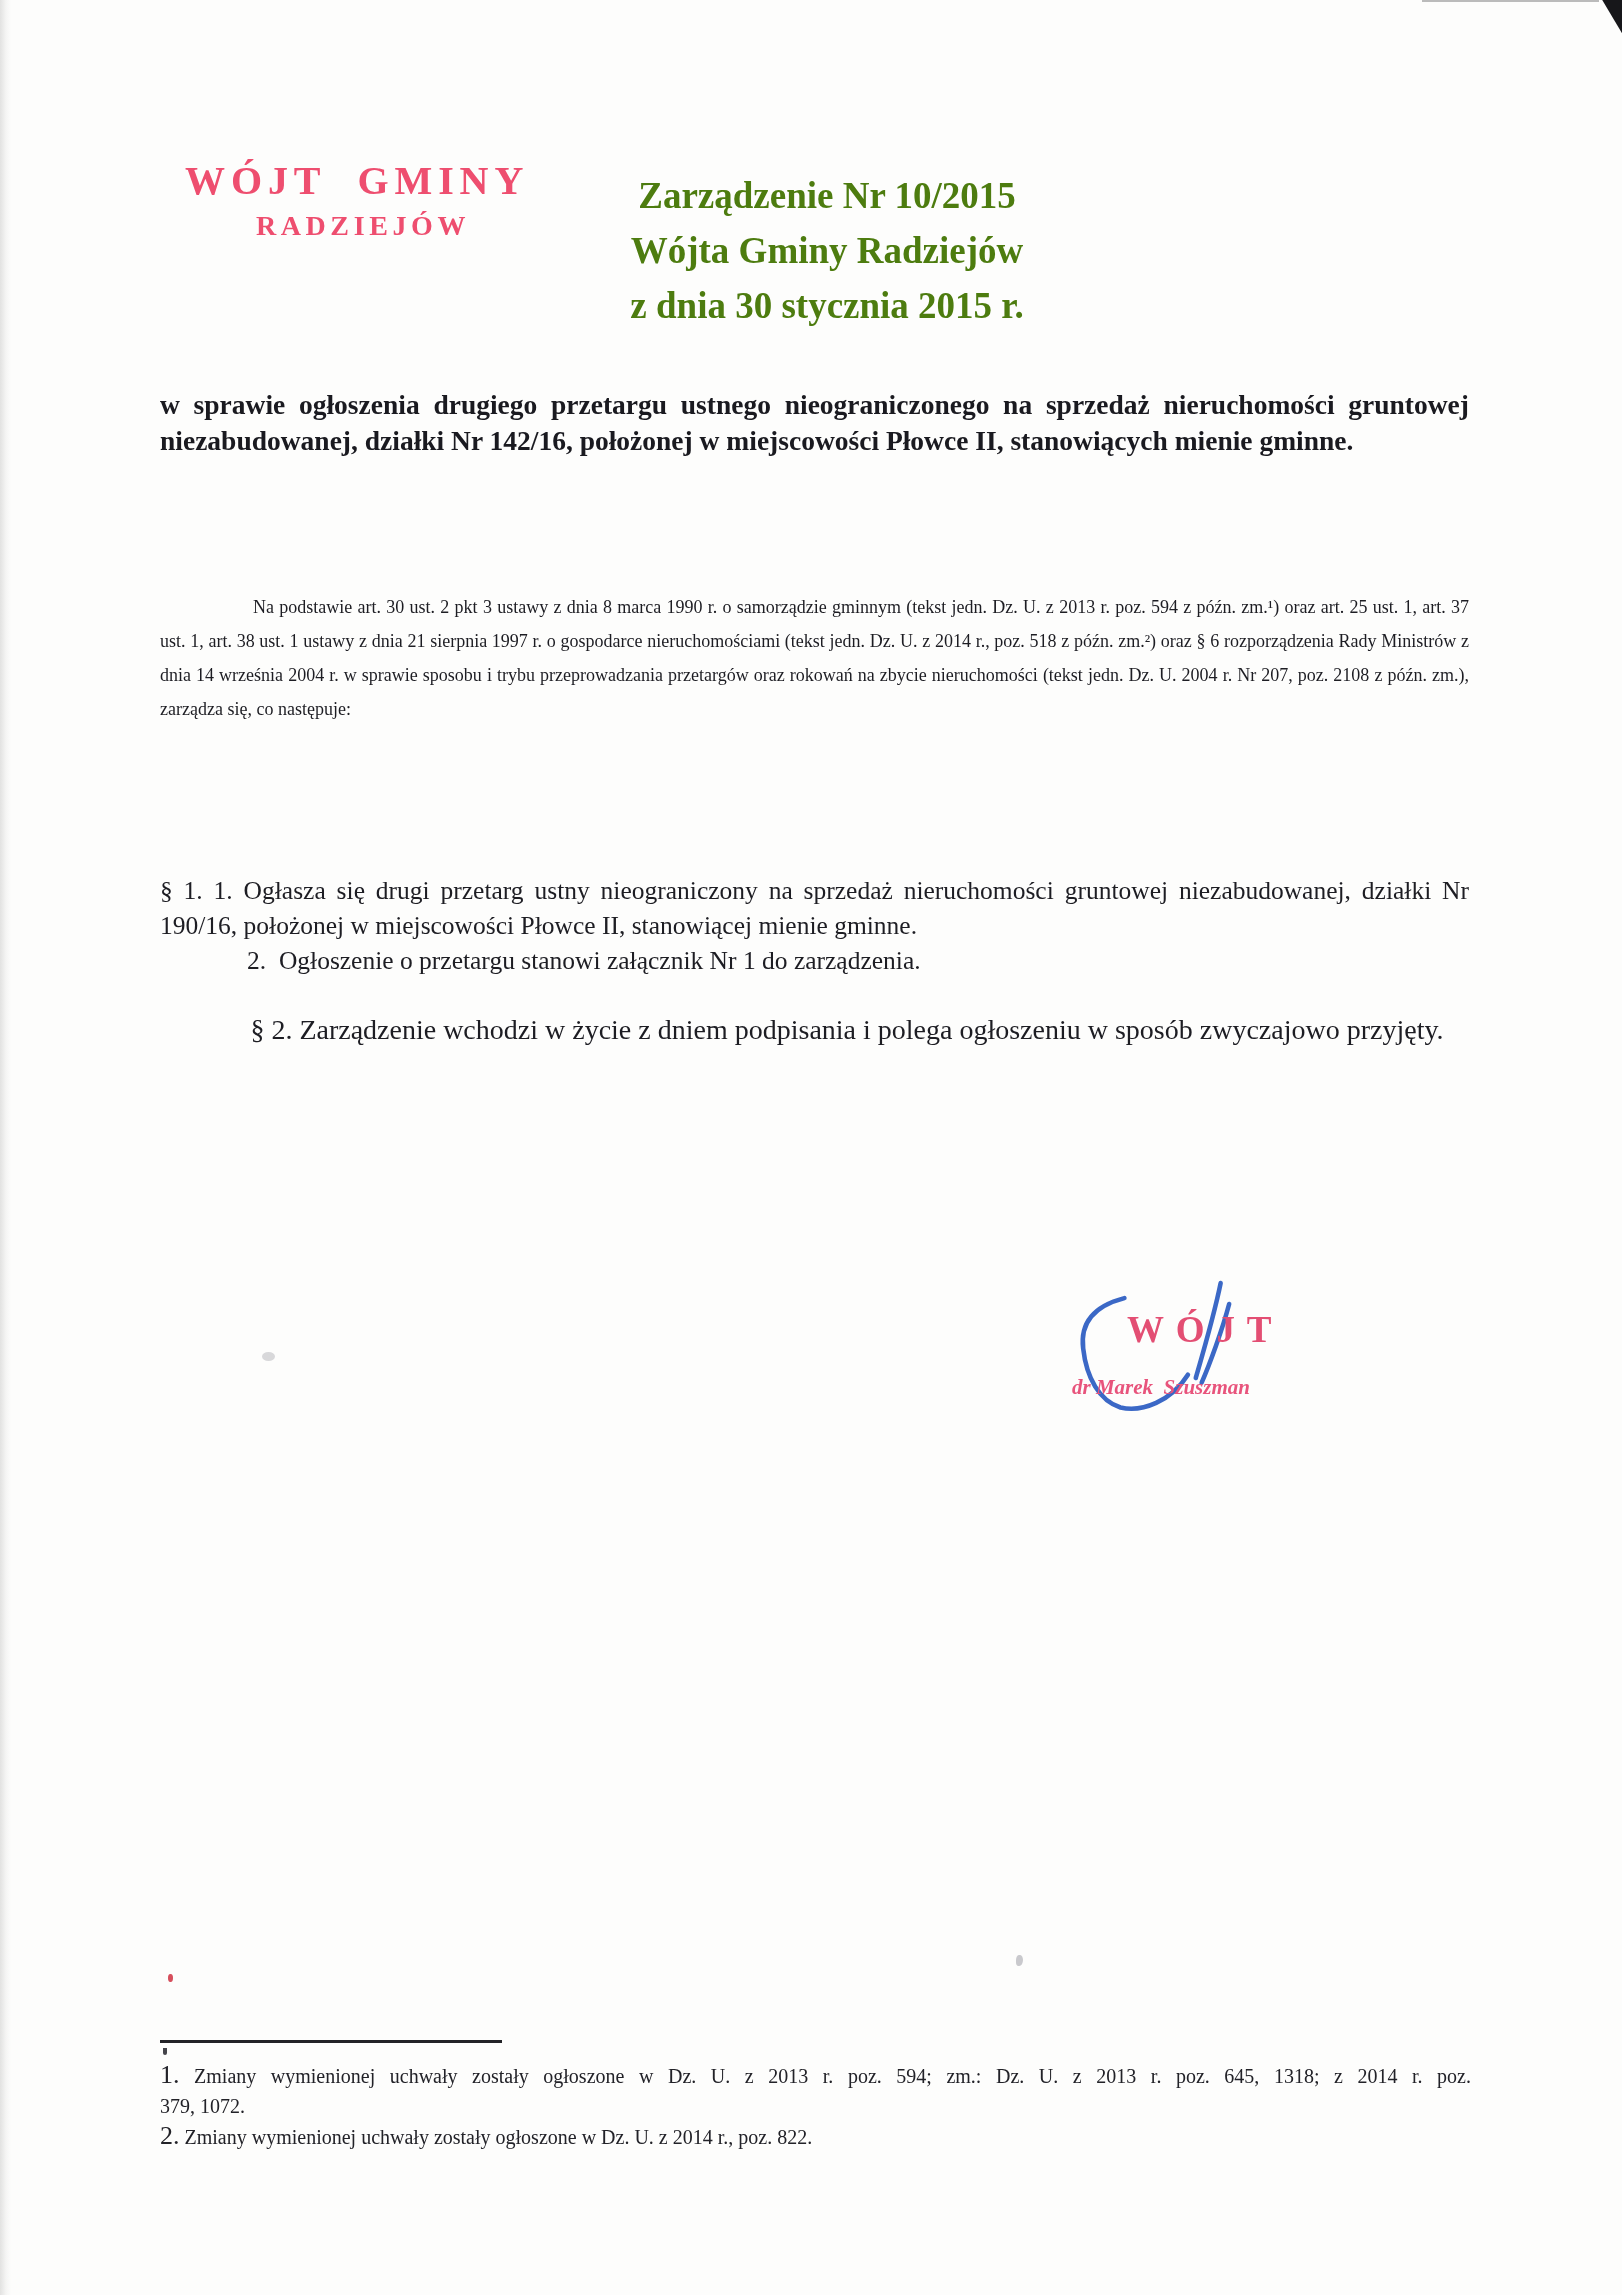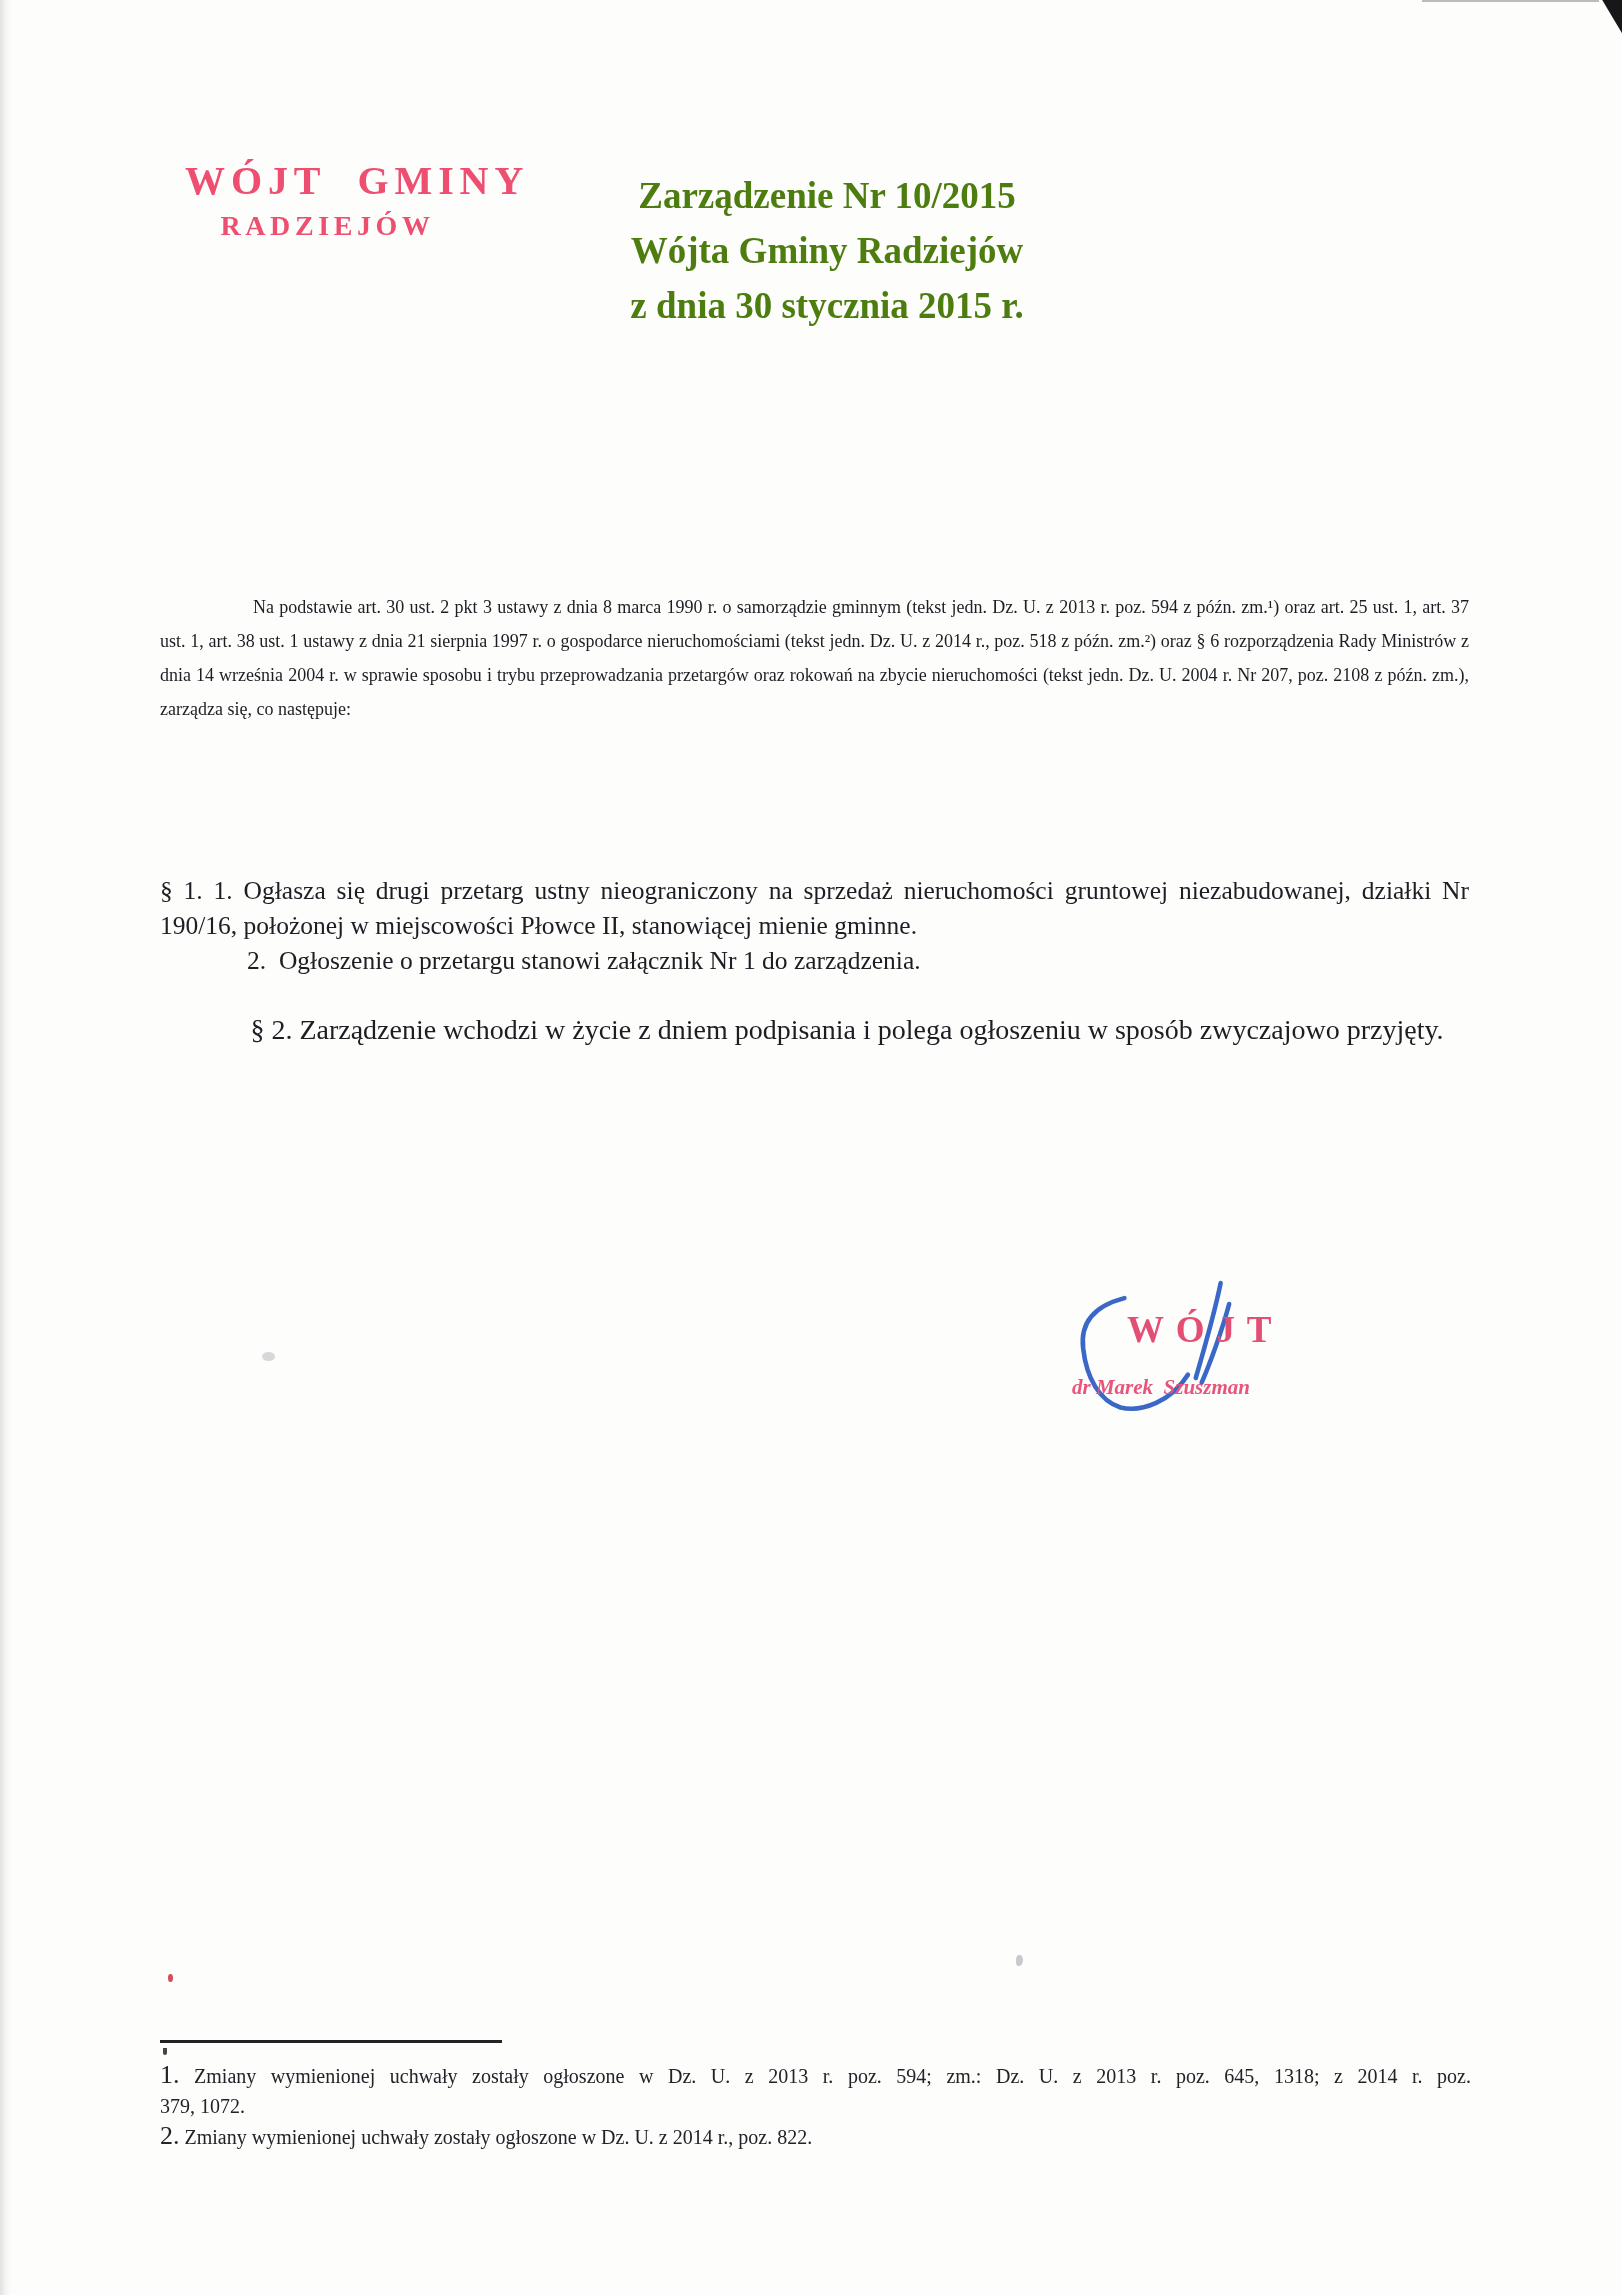--- a/index.html
+++ b/index.html
@@ -20,21 +20,21 @@
     clip-path:polygon(100% 0,12% 0,100% 100%);}
   .scan-topline{top:0;right:23.6px;width:177px;height:2px;background:#8f8f8f;opacity:.6;}
   .speck-gray{left:262px;top:1352px;width:13px;height:9.2px;background:#d8d8da;border-radius:50%;}
   .speck-gray2{left:1016px;top:1955px;width:6.5px;height:10.5px;background:#c9c9cd;border-radius:50% 50% 60% 40%;}
   .speck-red{left:168px;top:1974px;width:4.6px;height:7.9px;background:#cc2233;border-radius:50%;opacity:.8;}
 
   
   .issuer-stamp{left:185px;top:161px;width:285px;text-align:center;
     color:#ee4e6f;font-weight:700;line-height:1;}
   .issuer-line1{font-size:40px;letter-spacing:5.9px;white-space:pre;}
-  .issuer-line2{font-size:28px;letter-spacing:4.6px;margin-top:11px;}
+  .issuer-line2{font-size:28px;letter-spacing:4.6px;margin-top:11px;text-align:right;}
 
   
   .doc-title{left:567px;top:168px;width:520px;text-align:center;
     font-weight:700;font-size:37px;line-height:55px;color:#4d7c0f;}
 
   
   .subject{left:160px;top:387px;width:1309px;
     font-size:27.5px;font-weight:700;line-height:36px;text-align:justify;color:#1a1a20;}
 
   
@@ -79,20 +79,21 @@
     <div class="issuer-line1">WÓJT  GMINY</div>
     <div class="issuer-line2">RADZIEJÓW</div>
   </div>
 
   <div class="abs doc-title">
     <div>Zarządzenie Nr 10/2015</div>
     <div>Wójta Gminy Radziejów</div>
     <div>z dnia 30 stycznia 2015 r.</div>
   </div>
 
+  <div class="abs subject">w sprawie ogłoszenia drugiego przetargu ustnego nieograniczonego na sprzedaż nieruchomości gruntowej niezabudowanej, działki Nr 142/16, położonej w miejscowości Płowce II, stanowiących mienie gminne.</div>
 
   <div class="abs legal-basis">Na podstawie art. 30 ust. 2 pkt 3 ustawy z dnia 8 marca 1990 r. o samorządzie gminnym (tekst jedn. Dz. U. z 2013 r. poz. 594 z późn. zm.¹) oraz art. 25 ust. 1, art. 37 ust. 1, art. 38 ust. 1 ustawy z dnia 21 sierpnia 1997 r. o gospodarce nieruchomościami (tekst jedn. Dz. U. z 2014 r., poz. 518 z późn. zm.²) oraz § 6 rozporządzenia Rady Ministrów z dnia 14 września 2004 r. w sprawie sposobu i trybu przeprowadzania przetargów oraz rokowań na zbycie nieruchomości (tekst jedn. Dz. U. 2004 r. Nr 207, poz. 2108 z późn. zm.), zarządza się, co następuje:</div>
 
   <div class="abs section-1">
     <p class="item-1">§ 1. 1. Ogłasza się drugi przetarg ustny nieograniczony na sprzedaż nieruchomości gruntowej niezabudowanej, działki Nr 190/16, położonej w miejscowości Płowce II, stanowiącej mienie gminne.</p>
     <p class="item-2">2.  Ogłoszenie o przetargu stanowi załącznik Nr 1 do zarządzenia.</p>
   </div>
 
   <div class="abs section-2">§ 2. Zarządzenie wchodzi w życie z dniem podpisania i polega ogłoszeniu w sposób zwyczajowo przyjęty.</div>
 

